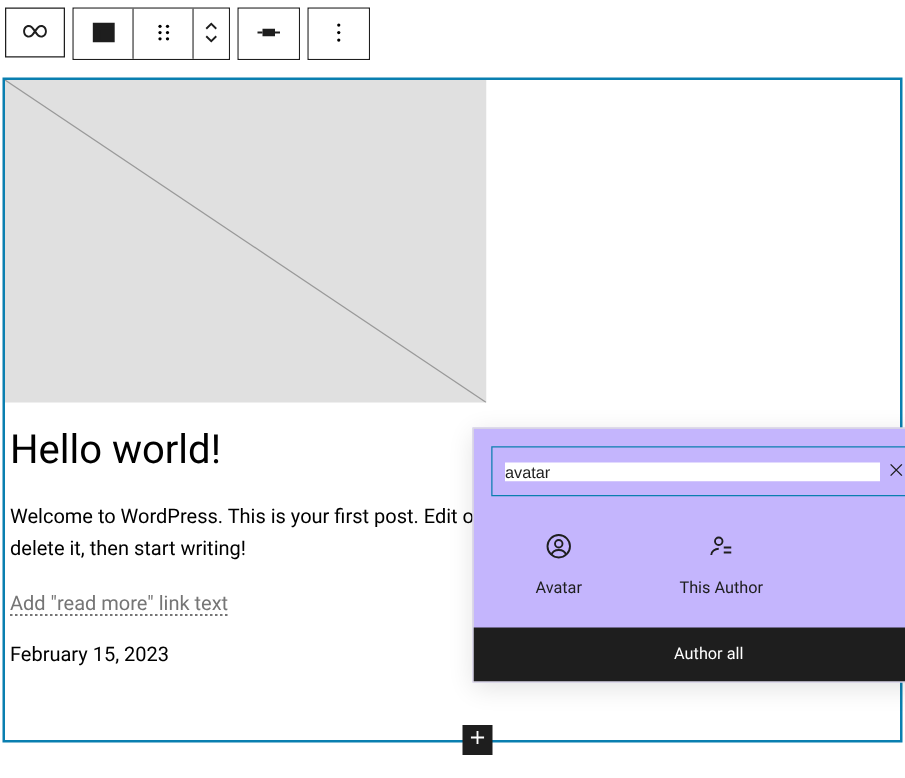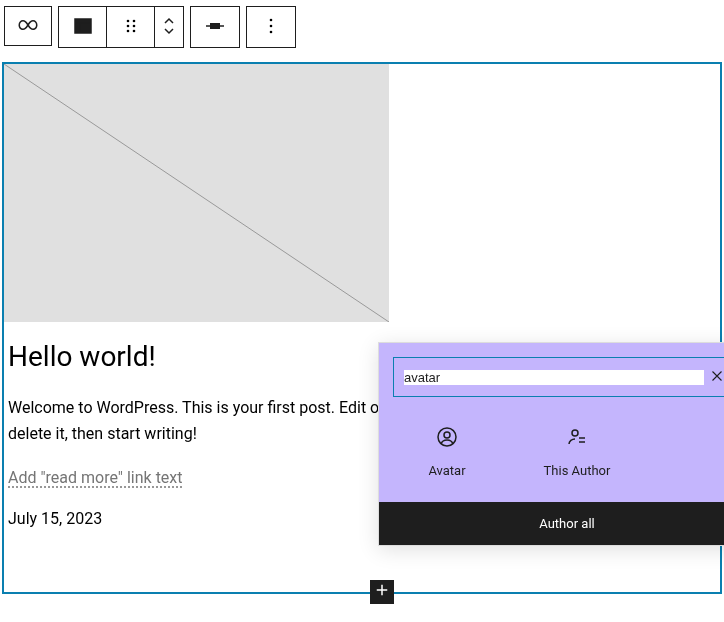--- a/index.html
+++ b/index.html
@@ -42,21 +42,21 @@
     }
     .image-placeholder {
       width: 385px;
       height: 258px;
       background: #e0e0e0;
       position: relative;
       margin: 0;
     }
     .image-placeholder svg { width: 100%; height: 100%; }
     .post-title {
-      font-size: 28px;
+      font-size: 32px;
       font-weight: 400;
       margin: 18px 0 0 4px;
     }
     .post-content {
       font-size: 16px;
       line-height: 1.6;
       margin: 22px 0 0 4px;
       max-width: 390px;
     }
     .readmore {
@@ -210,21 +210,21 @@
 
 <div class="block-frame">
   <div class="image-placeholder">
     <svg viewBox="0 0 385 258" preserveAspectRatio="none">
         <line x1="0" y1="0" x2="385" y2="258" stroke="#999" stroke-width="1"></line>
       </svg>
   </div>
   <h1 class="post-title">Hello world!</h1>
   <p class="post-content">Welcome to WordPress. This is your first post. Edit or delete it, then start writing!</p>
   <div class="readmore">Add "read more" link text</div>
-  <div class="post-date">July 15, 2023</div>
+  <div class="post-date">February 15, 2023</div>
 
   <div class="add-button">
     <span>
       <svg width="18" height="18" viewBox="0 0 24 24">
           <path d="M12 5v14M5 12h14" stroke="#fff" stroke-width="2"></path>
         </svg>
     </span>
   </div>
 
   <div class="inserter-popup">

